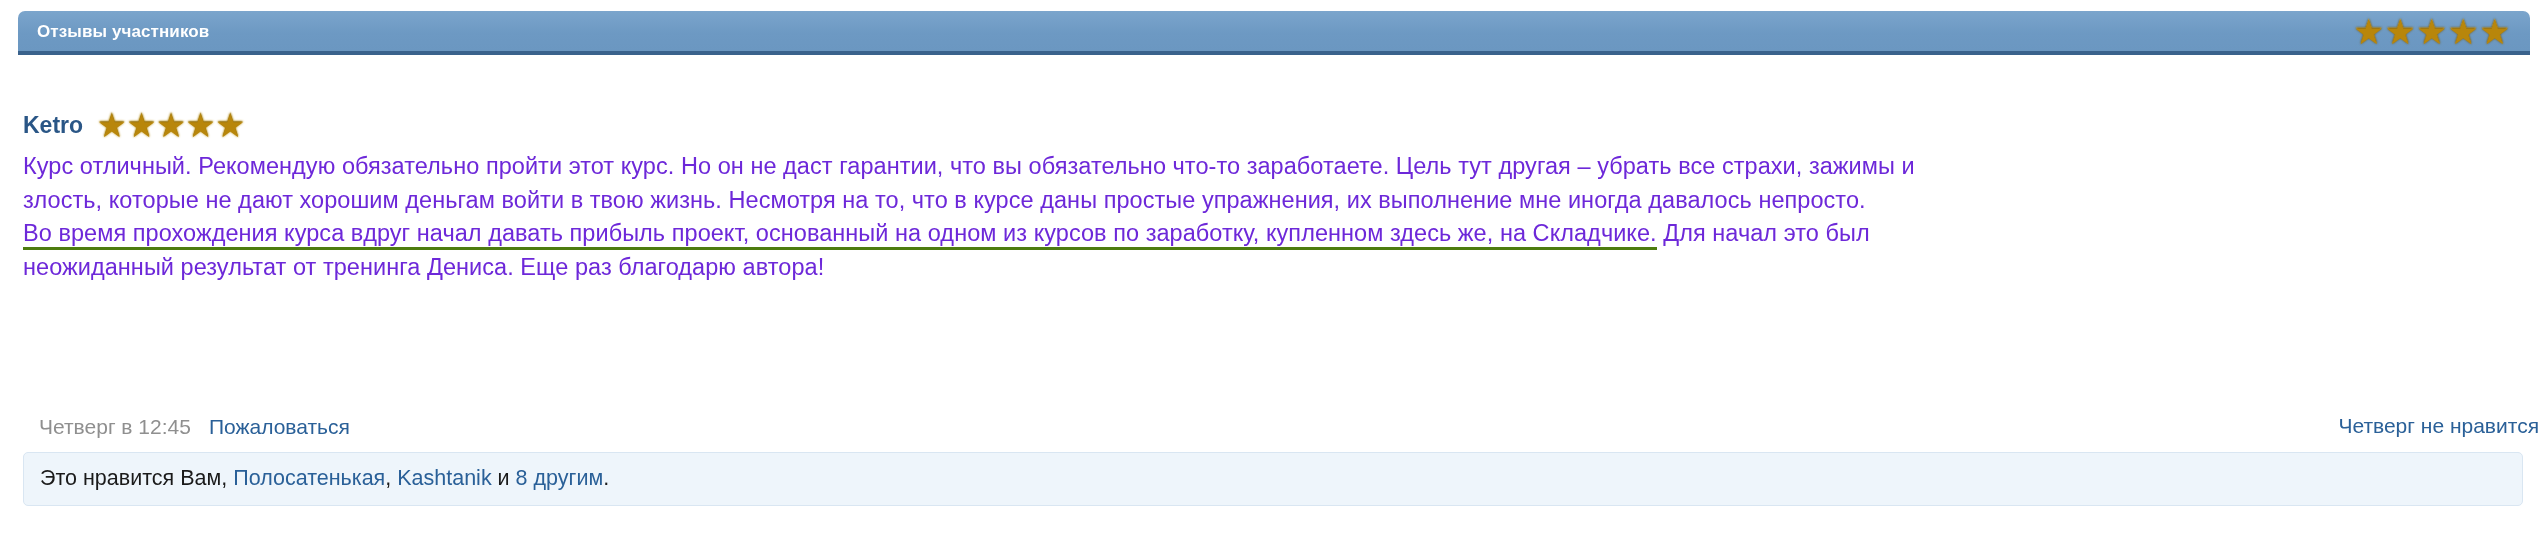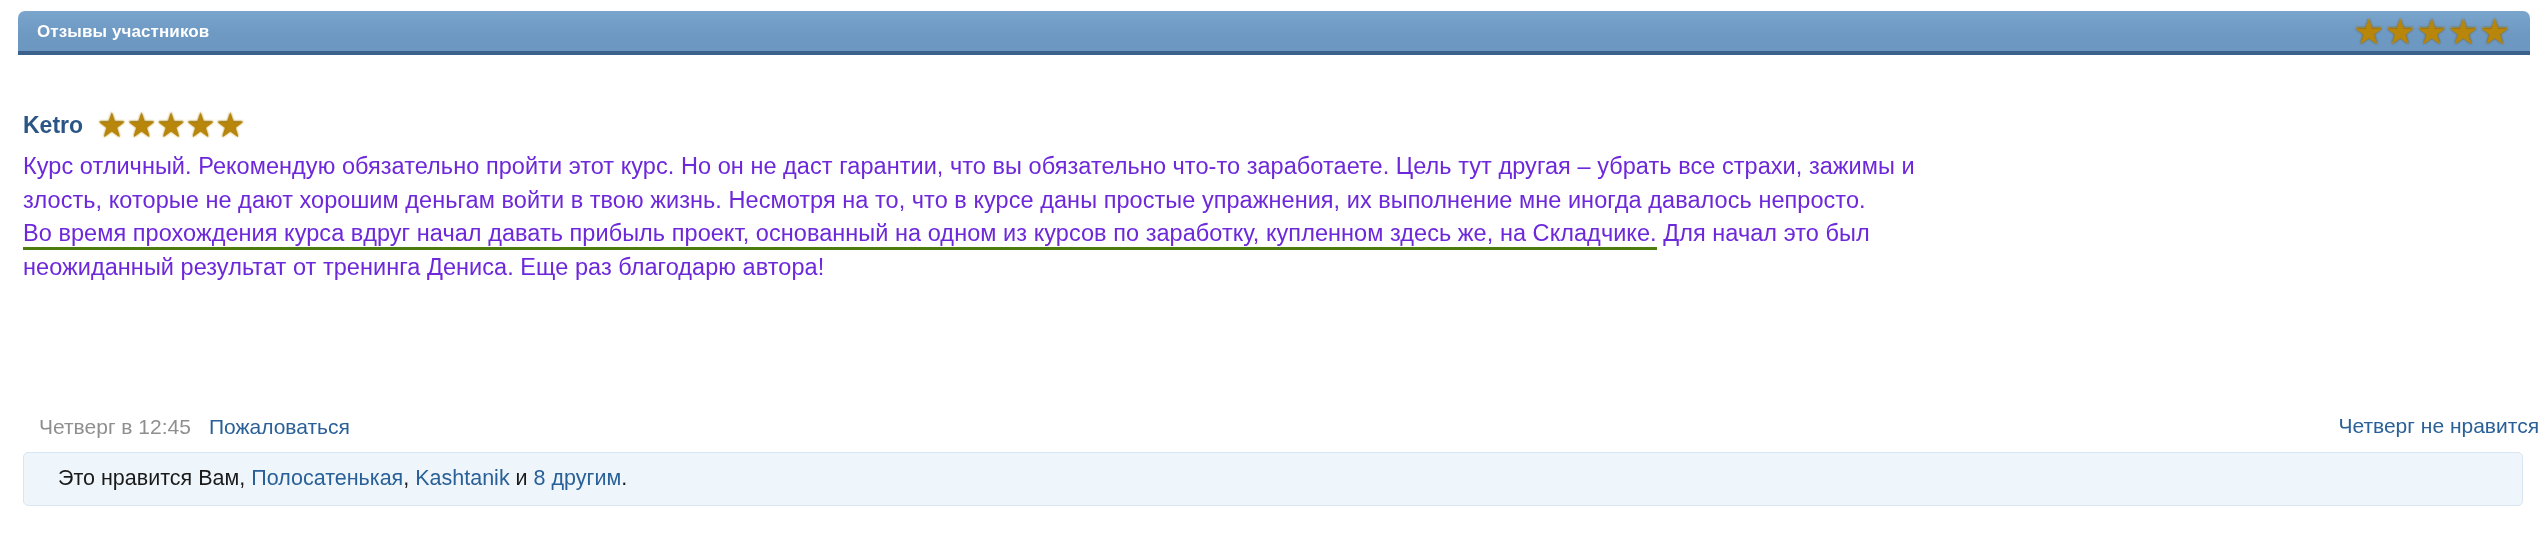--- a/index.html
+++ b/index.html
@@ -158,21 +158,21 @@
     left: 23px;
     top: 452px;
     width: 2500px;
     height: 54px;
     box-sizing: border-box;
     background: #eef5fb;
     border: 1px solid #d9e6f2;
     border-radius: 5px;
     display: flex;
     align-items: center;
-    padding: 0 34px;
+    padding: 0 16px;
   }
   .likes-text {
     color: #1a1a1a;
     font-size: 21.5px;
     line-height: 1;
     white-space: nowrap;
   }
   .likes-text a {
     color: #2a6098;
     text-decoration: none;

